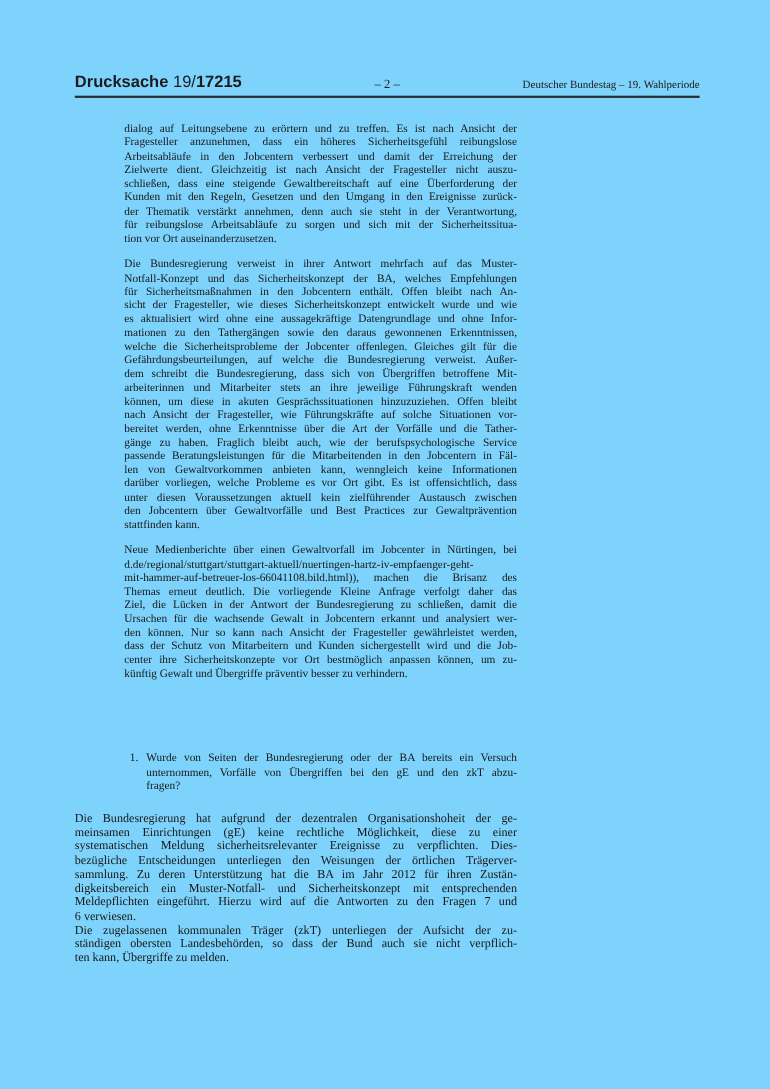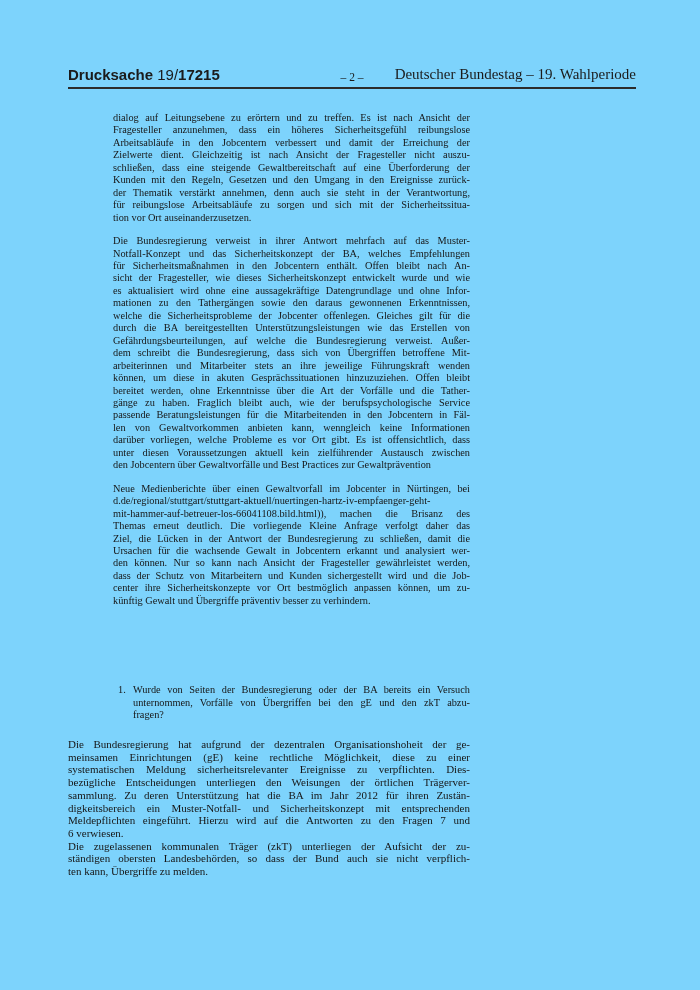--- a/index.html
+++ b/index.html
@@ -24,21 +24,21 @@
     font-size: 15px; font-weight: 700; color: #1b1b1b; white-space: nowrap;
   }
   .h-left .num-prefix { font-weight: 400; }
   .h-center {
     position: absolute; left: 50%; transform: translateX(-50%);
     bottom: 4px;
     font-family: "Liberation Serif", serif; font-size: 11.5px; color: #1b1b1b;
     white-space: nowrap;
   }
   .h-right {
-    font-family: "Liberation Serif", serif; font-size: 15px; color: #1b1b1b;
+    font-family: "Liberation Serif", serif; font-size: 10px; color: #1b1b1b;
     white-space: nowrap;
   }
 
   
   .para .line { text-align: justify; text-align-last: justify; white-space: normal; }
   .para .line:last-child { text-align-last: left; }
 
   
   .vorbemerkung {
     position: absolute; left: 113px; top: 112px; width: 357px;
@@ -89,32 +89,33 @@
         <div class="line">tion vor Ort auseinanderzusetzen.</div>
       </div>
     <div class="para">
         <div class="line">Die Bundesregierung verweist in ihrer Antwort mehrfach auf das Muster-</div>
         <div class="line">Notfall-Konzept und das Sicherheitskonzept der BA, welches Empfehlungen</div>
         <div class="line">für Sicherheitsmaßnahmen in den Jobcentern enthält. Offen bleibt nach An-</div>
         <div class="line">sicht der Fragesteller, wie dieses Sicherheitskonzept entwickelt wurde und wie</div>
         <div class="line">es aktualisiert wird ohne eine aussagekräftige Datengrundlage und ohne Infor-</div>
         <div class="line">mationen zu den Tathergängen sowie den daraus gewonnenen Erkenntnissen,</div>
         <div class="line">welche die Sicherheitsprobleme der Jobcenter offenlegen. Gleiches gilt für die</div>
-        <div class="line">durch die BA bereitgestellten Unterstützungsleistungen wie das Erstellen von</div>
         <div class="line">Gefährdungsbeurteilungen, auf welche die Bundesregierung verweist. Außer-</div>
         <div class="line">dem schreibt die Bundesregierung, dass sich von Übergriffen betroffene Mit-</div>
         <div class="line">arbeiterinnen und Mitarbeiter stets an ihre jeweilige Führungskraft wenden</div>
         <div class="line">können, um diese in akuten Gesprächssituationen hinzuzuziehen. Offen bleibt</div>
+        <div class="line">nach Ansicht der Fragesteller, wie Führungskräfte auf solche Situationen vor-</div>
         <div class="line">bereitet werden, ohne Erkenntnisse über die Art der Vorfälle und die Tather-</div>
         <div class="line">gänge zu haben. Fraglich bleibt auch, wie der berufspsychologische Service</div>
         <div class="line">passende Beratungsleistungen für die Mitarbeitenden in den Jobcentern in Fäl-</div>
         <div class="line">len von Gewaltvorkommen anbieten kann, wenngleich keine Informationen</div>
         <div class="line">darüber vorliegen, welche Probleme es vor Ort gibt. Es ist offensichtlich, dass</div>
         <div class="line">unter diesen Voraussetzungen aktuell kein zielführender Austausch zwischen</div>
         <div class="line">den Jobcentern über Gewaltvorfälle und Best Practices zur Gewaltprävention</div>
+        <div class="line">stattfinden kann.</div>
       </div>
     <div class="para">
         <div class="line">Neue Medienberichte über einen Gewaltvorfall im Jobcenter in Nürtingen, bei</div>
         <div class="line">d.de/regional/stuttgart/stuttgart-aktuell/nuertingen-hartz-iv-empfaenger-geht-</div>
         <div class="line">mit-hammer-auf-betreuer-los-66041108.bild.html)), machen die Brisanz des</div>
         <div class="line">Themas erneut deutlich. Die vorliegende Kleine Anfrage verfolgt daher das</div>
         <div class="line">Ziel, die Lücken in der Antwort der Bundesregierung zu schließen, damit die</div>
         <div class="line">Ursachen für die wachsende Gewalt in Jobcentern erkannt und analysiert wer-</div>
         <div class="line">den können. Nur so kann nach Ansicht der Fragesteller gewährleistet werden,</div>
         <div class="line">dass der Schutz von Mitarbeitern und Kunden sichergestellt wird und die Job-</div>

